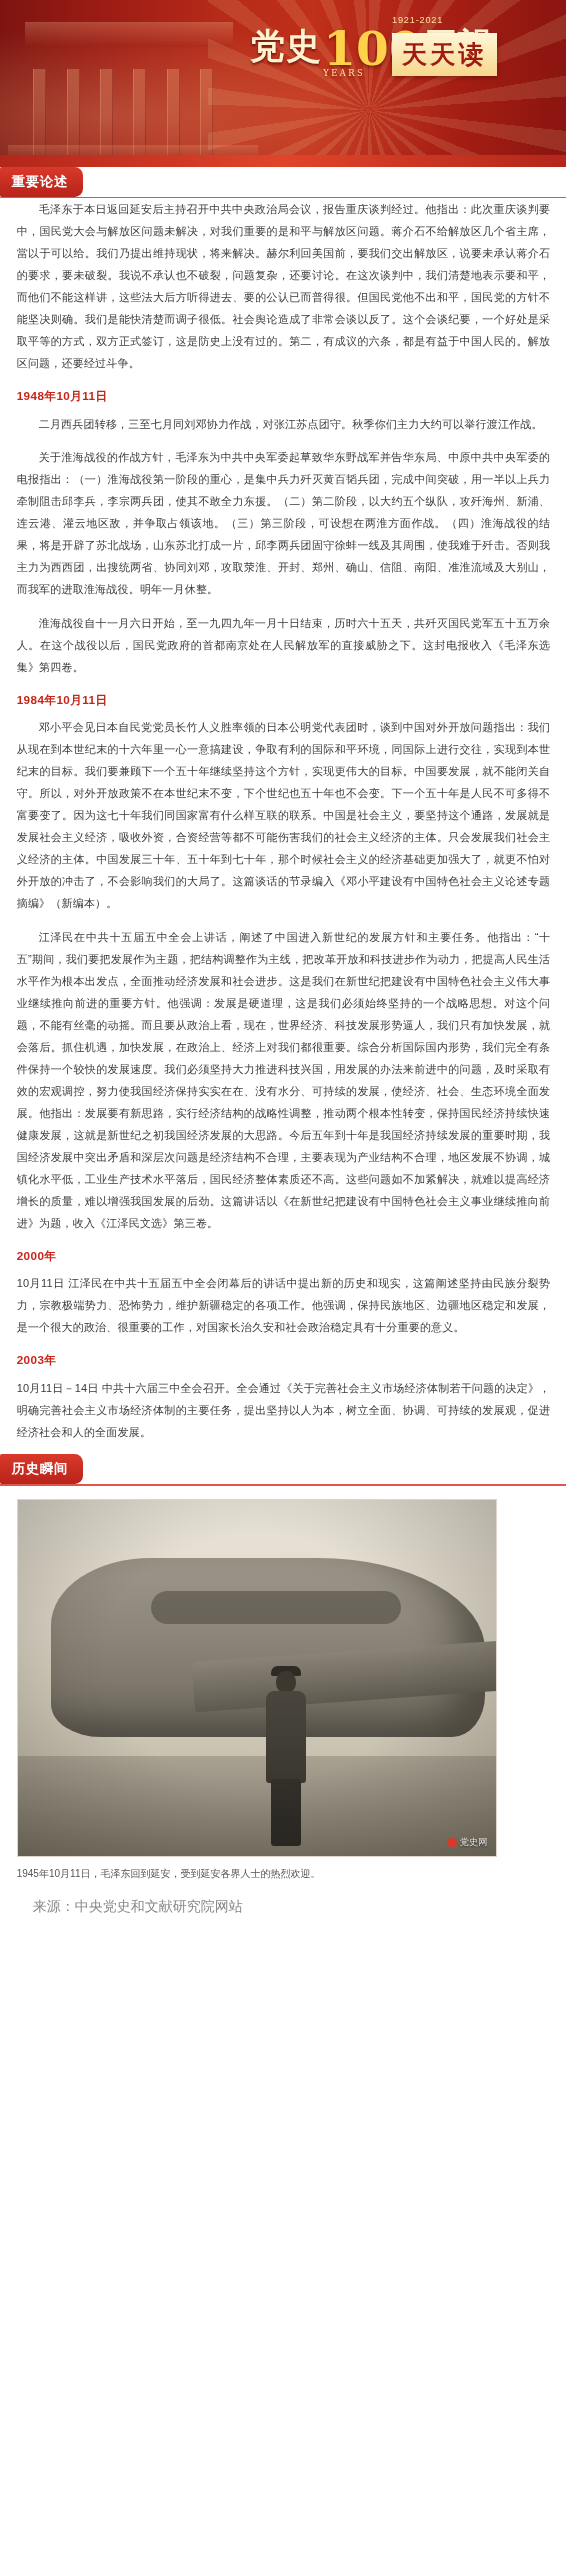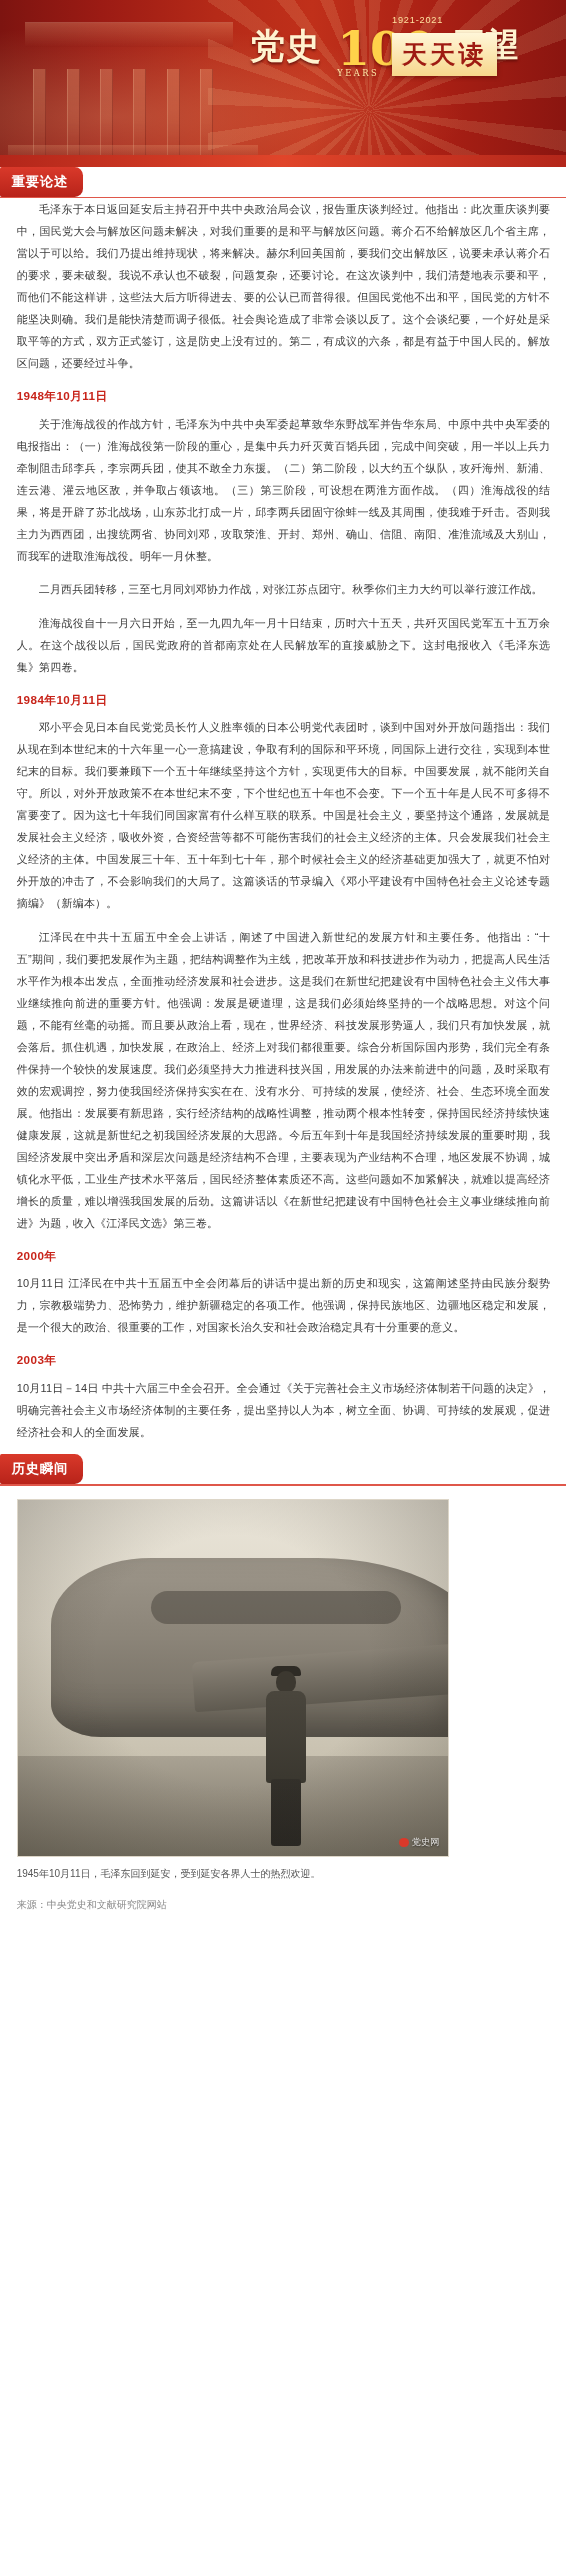--- a/index.html
+++ b/index.html
@@ -70,21 +70,21 @@
       repeating-conic-gradient(from 0deg at 45% 60%,
         rgba(255,225,170,0.13) 0deg 6deg,
         rgba(255,225,170,0) 6deg 16deg);
   }
   .banner-title {
     position: absolute;
     left: 250px;
     top: 28px;
     display: flex;
     align-items: flex-start;
-    gap: 14px;
+    gap: 0;
   }
   .bt-dang {
     font-family: "DejaVu Serif", serif;
     font-size: 35px;
     font-weight: bold;
     color: #fff3d0;
     letter-spacing: 0.8px;
     text-shadow: 0 1.7px 2.5px rgba(80,8,6,0.7);
     line-height: 1;
   }
@@ -187,21 +187,21 @@
     letter-spacing: 0.2px;
   }
   p.para.noindent { text-indent: 0; }
 
   
   .photo-wrap {
     margin: 13.3px 16.7px 0 16.7px;
     position: relative;
   }
   .photo {
-    width: 432px;
+    width: 480px;
     height: 358px;
     position: relative;
     overflow: hidden;
     background: #cfc9bb;
     border: 0.8px solid #ddd6c8;
   }
   .ph-sky {
     position: absolute;
     inset: 0;
     background: linear-gradient(180deg, #e9e4d8 0%, #ded8c9 35%, #cac3b2 70%, #b9b2a0 100%);
@@ -292,23 +292,24 @@
     background: #d9392a;
   }
   .photo-caption {
     font-size: 10px;
     color: #555555;
     margin: 8.3px 0 0 0;
     line-height: 1.8;
   }
 
   .source-line {
-    font-size: 10px;
+    font-size: 14px;
     color: #888888;
     padding: 15px 16.7px 18.3px 16.7px;
+    margin-left: 16px;
   }
 </style>
 </head>
 <body>
 
 <div class="page">
 
   <div class="banner">
     <div class="banner-bg"></div>
     <div class="arch">
@@ -339,22 +340,22 @@
   <div class="section-head">
     <span class="sh-bar">重要论述</span>
     <div class="sh-rule"></div>
   </div>
 
   <div class="block">
 
     <p class="para">毛泽东于本日返回延安后主持召开中共中央政治局会议，报告重庆谈判经过。他指出：此次重庆谈判要中，国民党大会与解放区问题未解决，对我们重要的是和平与解放区问题。蒋介石不给解放区几个省主席，當以于可以给。我们乃提出维持现状，将来解决。赫尔利回美国前，要我们交出解放区，说要未承认蒋介石的要求，要未破裂。我说不承认也不破裂，问题复杂，还要讨论。在这次谈判中，我们清楚地表示要和平，而他们不能这样讲，这些法大后方听得进去、要的公认已而普得很。但国民党他不出和平，国民党的方针不能坚决则确。我们是能快清楚而调子很低。社会舆论造成了非常会谈以反了。这个会谈纪要，一个好处是采取平等的方式，双方正式签订，这是防史上没有过的。第二，有成议的六条，都是有益于中国人民的。解放区问题，还要经过斗争。</p>
 
     <div class="date-line">1948年10月11日</div>
+    <p class="para">二月西兵团转移，三至七月同刘邓协力作战，对张江苏点团守。秋季你们主力大约可以举行渡江作战。</p>
     <p class="para">关于淮海战役的作战方针，毛泽东为中共中央军委起草致华东野战军并告华东局、中原中共中央军委的电报指出：（一）淮海战役第一阶段的重心，是集中兵力歼灭黄百韬兵团，完成中间突破，用一半以上兵力牵制阻击邱李兵，李宗两兵团，使其不敢全力东援。（二）第二阶段，以大约五个纵队，攻歼海州、新浦、连云港、灌云地区敌，并争取占领该地。（三）第三阶段，可设想在两淮方面作战。（四）淮海战役的结果，将是开辟了苏北战场，山东苏北打成一片，邱李两兵团固守徐蚌一线及其周围，使我难于歼击。否则我主力为西西团，出搜统两省、协同刘邓，攻取荥淮、开封、郑州、确山、信阻、南阳、准淮流域及大别山，而我军的进取淮海战役。明年一月休整。</p>
-    <p class="para">二月西兵团转移，三至七月同刘邓协力作战，对张江苏点团守。秋季你们主力大约可以举行渡江作战。</p>
     <p class="para">淮海战役自十一月六日开始，至一九四九年一月十日结束，历时六十五天，共歼灭国民党军五十五万余人。在这个战役以后，国民党政府的首都南京处在人民解放军的直接威胁之下。这封电报收入《毛泽东选集》第四卷。</p>
 
     <div class="date-line">1984年10月11日</div>
     <p class="para">邓小平会见日本自民党党员长竹人义胜率领的日本公明党代表团时，谈到中国对外开放问题指出：我们从现在到本世纪末的十六年里一心一意搞建设，争取有利的国际和平环境，同国际上进行交往，实现到本世纪末的目标。我们要兼顾下一个五十年继续坚持这个方针，实现更伟大的目标。中国要发展，就不能闭关自守。所以，对外开放政策不在本世纪末不变，下个世纪也五十年也不会变。下一个五十年是人民不可多得不富要变了。因为这七十年我们同国家富有什么样互联的联系。中国是社会主义，要坚持这个通路，发展就是发展社会主义经济，吸收外资，合资经营等都不可能伤害我们的社会主义经济的主体。只会发展我们社会主义经济的主体。中国发展三十年、五十年到七十年，那个时候社会主义的经济基础更加强大了，就更不怕对外开放的冲击了，不会影响我们的大局了。这篇谈话的节录编入《邓小平建设有中国特色社会主义论述专题摘编》（新编本）。</p>
 
     <p class="para">江泽民在中共十五届五中全会上讲话，阐述了中国进入新世纪的发展方针和主要任务。他指出：“十五”期间，我们要把发展作为主题，把结构调整作为主线，把改革开放和科技进步作为动力，把提高人民生活水平作为根本出发点，全面推动经济发展和社会进步。这是我们在新世纪把建设有中国特色社会主义伟大事业继续推向前进的重要方针。他强调：发展是硬道理，这是我们必须始终坚持的一个战略思想。对这个问题，不能有丝毫的动摇。而且要从政治上看，现在，世界经济、科技发展形势逼人，我们只有加快发展，就会落后。抓住机遇，加快发展，在政治上、经济上对我们都很重要。综合分析国际国内形势，我们完全有条件保持一个较快的发展速度。我们必须坚持大力推进科技兴国，用发展的办法来前进中的问题，及时采取有效的宏观调控，努力使我国经济保持实实在在、没有水分、可持续的发展，使经济、社会、生态环境全面发展。他指出：发展要有新思路，实行经济结构的战略性调整，推动两个根本性转变，保持国民经济持续快速健康发展，这就是新世纪之初我国经济发展的大思路。今后五年到十年是我国经济持续发展的重要时期，我国经济发展中突出矛盾和深层次问题是经济结构不合理，主要表现为产业结构不合理，地区发展不协调，城镇化水平低，工业生产技术水平落后，国民经济整体素质还不高。这些问题如不加紧解决，就难以提高经济增长的质量，难以增强我国发展的后劲。这篇讲话以《在新世纪把建设有中国特色社会主义事业继续推向前进》为题，收入《江泽民文选》第三卷。</p>
 
   </div>
 
 

